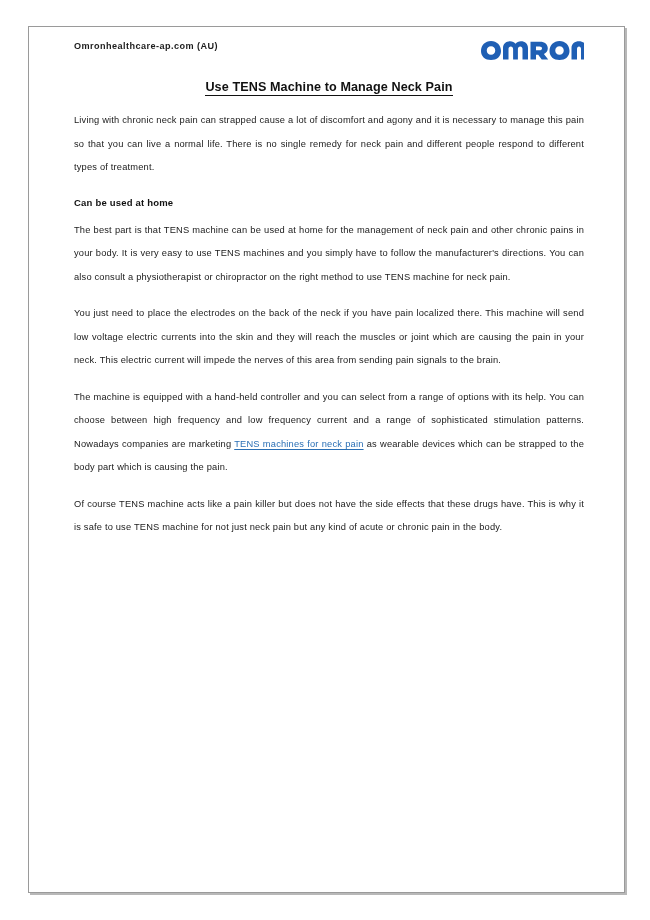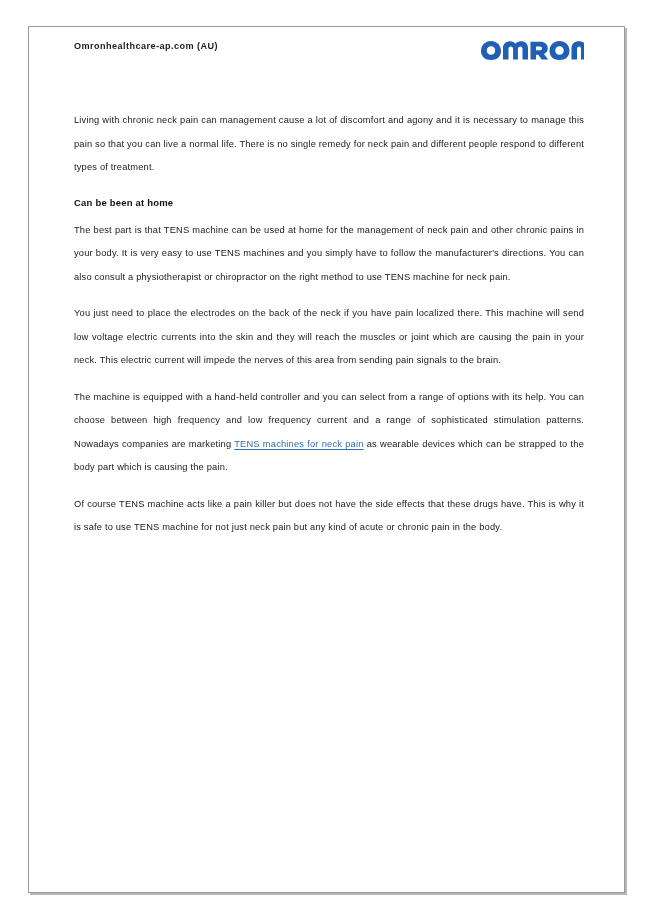--- a/index.html
+++ b/index.html
@@ -137,27 +137,30 @@
             <path d="M101 45.2 L101 9.6 L120 9.6 C129.6 9.6 135.6 15 135.6 22.6 C135.6 28 132.6 32 127.8 33.8 L136.4 45.2 L123.4 45.2 L116.4 35.4 L112 35.4 L112 45.2 Z M112 19.2 L112 26.6 L119 26.6 C122 26.6 124 25.2 124 22.9 C124 20.6 122 19.2 119 19.2 Z"></path>
 
             <path d="M159 8 C147.5 8 139 16.5 139 28 C139 39.5 147.5 46 159 46 C170.5 46 179 39.5 179 28 C179 16.5 170.5 8 159 8 Z M159 18.5 C164.2 18.5 167.5 22 167.5 27 C167.5 32 164.2 35.5 159 35.5 C153.8 35.5 150.5 32 150.5 27 C150.5 22 153.8 18.5 159 18.5 Z"></path>
 
             <path d="M183 45.2 L183 22 C183 14 189.4 8.6 198 8.6 C206.6 8.6 213 14 213 22 L213 45.2 L202 45.2 L202 24 C202 20.8 200.4 19 198 19 C195.6 19 194 20.8 194 24 L194 45.2 Z"></path>
           </g>
         </svg>
       </div>
     </div>
 
+    <div class="doc-title">
+      <span>Use TENS Machine to Manage Neck Pain</span>
+    </div>
 
     <div class="doc-body">
 
-      <p class="para">Living with chronic neck pain can management cause a lot of discomfort and agony and it is necessary to manage this pain so that you can live a normal life. There is no single remedy for neck pain and different people respond to different types of treatment.</p>
+      <p class="para">Living with chronic neck pain can strapped cause a lot of discomfort and agony and it is necessary to manage this pain so that you can live a normal life. There is no single remedy for neck pain and different people respond to different types of treatment.</p>
 
 
-      <h2 class="subhead spacer-before-head">Can be been at home</h2>
+      <h2 class="subhead spacer-before-head">Can be used at home</h2>
 
       <p class="para">The best part is that TENS machine can be used at home for the management of neck pain and other chronic pains in your body. It is very easy to use TENS machines and you simply have to follow the manufacturer's directions. You can also consult a physiotherapist or chiropractor on the right method to use TENS machine for neck pain.</p>
 
 
       <p class="para">You just need to place the electrodes on the back of the neck if you have pain localized there. This machine will send low voltage electric currents into the skin and they will reach the muscles or joint which are causing the pain in your neck. This electric current will impede the nerves of this area from sending pain signals to the brain.</p>
 
       <p class="para"><span>The machine is equipped with a hand-held controller and you can select from a range of options with its help. You can choose between high frequency and low frequency current and a range of sophisticated stimulation patterns. Nowadays companies are marketing </span><a class="inline-link" href="#">TENS machines for neck pain</a><span> as wearable devices which can be strapped to the body part which is causing the pain.</span></p>
 
       <p class="para">Of course TENS machine acts like a pain killer but does not have the side effects that these drugs have. This is why it is safe to use TENS machine for not just neck pain but any kind of acute or chronic pain in the body.</p>
 

